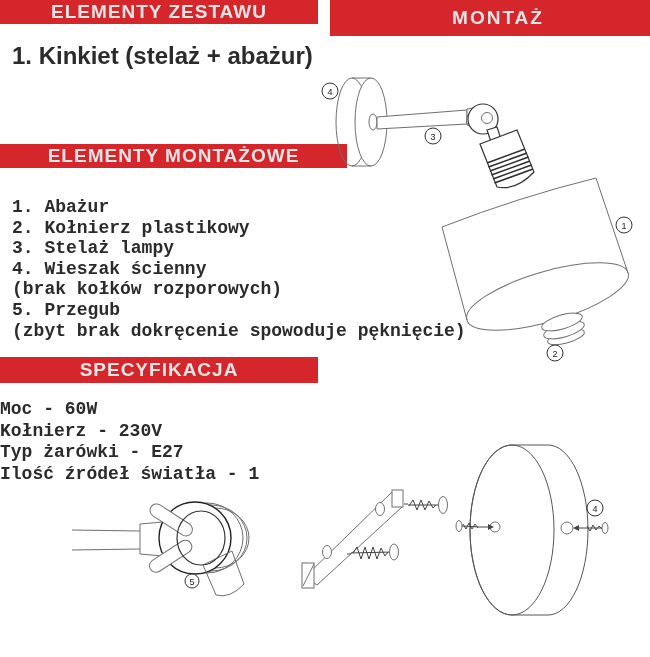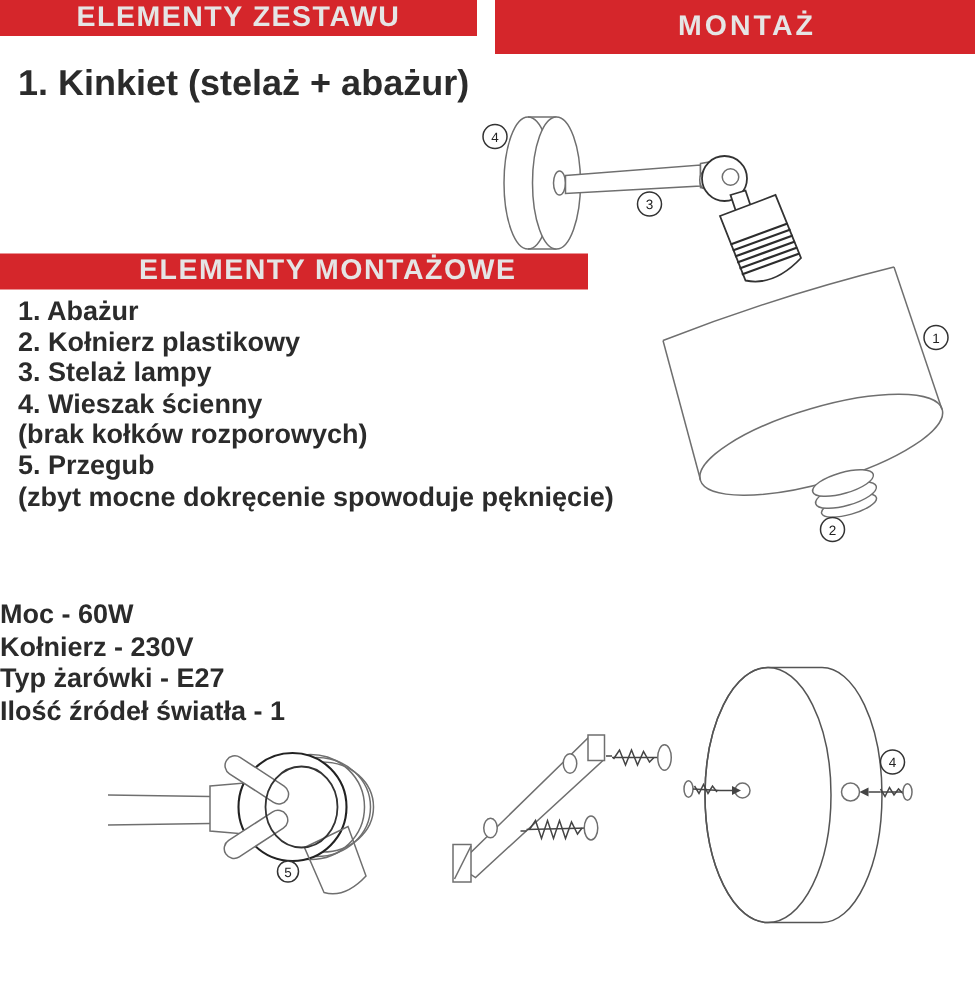--- a/index.html
+++ b/index.html
@@ -2,21 +2,21 @@
 <html><head>
 <meta charset="utf-8">
 <style>
   html,body{margin:0;padding:0;background:#fff;}
   .canvas{position:relative;width:650px;height:657px;background:#ffffff;
           font-family:"Liberation Sans",sans-serif;overflow:hidden;}
   .banner{position:absolute;background:#d5262b;color:#e5e5e5;font-weight:bold;
           font-size:19px;letter-spacing:1px;display:flex;align-items:center;
           justify-content:center;white-space:nowrap;}
   .txt{position:absolute;color:#2b2b2b;font-weight:bold;white-space:nowrap;}
-  .list .line{white-space:nowrap;}
+  .list .line{white-space:nowrap;font-family:Liberation Mono, monospace;}
   svg{position:absolute;}
   svg text{font-family:"Liberation Sans",sans-serif;font-size:9px;fill:#222;}
   .ln{stroke:#6f6f6f;fill:none;stroke-width:1;}
   .lnw{stroke:#6f6f6f;fill:#fff;stroke-width:1;}
   .dk{stroke:#333;stroke-width:1.2;}
   .thr{stroke:#2c2c2c;stroke-width:1.5;fill:none;}
   .lbl{stroke:#333;stroke-width:1;fill:#fff;}
 </style>
 </head>
 <body>
@@ -25,34 +25,37 @@
 
   <div class="banner" style="left:0;top:5;width:318px;height:24px;">
     <span>ELEMENTY ZESTAWU</span>
   </div>
   <div class="banner" style="left:330px;top:5;width:320px;height:36px;letter-spacing:2px;padding-left:8px;">
     <span>MONTAŻ</span>
   </div>
 
   <div class="txt" style="left:12px;top:42px;font-size:24px;">1. Kinkiet (stelaż + abażur)</div>
 
-  <div class="banner" style="left:0;top:169px;width:347px;height:24px;padding-left:45px;">
+  <div class="banner" style="left:0;top:144px;width:347px;height:24px;">
     <span>ELEMENTY MONTAŻOWE</span>
   </div>
 
   <div class="txt list" style="left:12px;top:197px;font-size:18px;line-height:20.6px;">
     <div class="line">1. Abażur</div>
     <div class="line">2. Kołnierz plastikowy</div>
     <div class="line">3. Stelaż lampy</div>
     <div class="line">4. Wieszak ścienny</div>
     <div class="line">(brak kołków rozporowych)</div>
     <div class="line">5. Przegub</div>
-    <div class="line">(zbyt mocne dokręcenie spowoduje pęknięcie)</div>
+    <div class="line">(zbyt brak dokręcenie spowoduje pęknięcie)</div>
   </div>
 
+  <div class="banner" style="left:0;top:357px;width:318px;height:26px;">
+    <span>SPECYFIKACJA</span>
+  </div>
 
   <div class="txt list" style="left:0;top:399px;font-size:18px;line-height:21.5px;">
     <div class="line">Moc - 60W</div>
     <div class="line">Kołnierz - 230V</div>
     <div class="line">Typ żarówki - E27</div>
     <div class="line">Ilość źródeł światła - 1</div>
   </div>
 
   <svg style="left:315px;top:60px;" width="335" height="310" viewBox="0 0 335 310">
 

